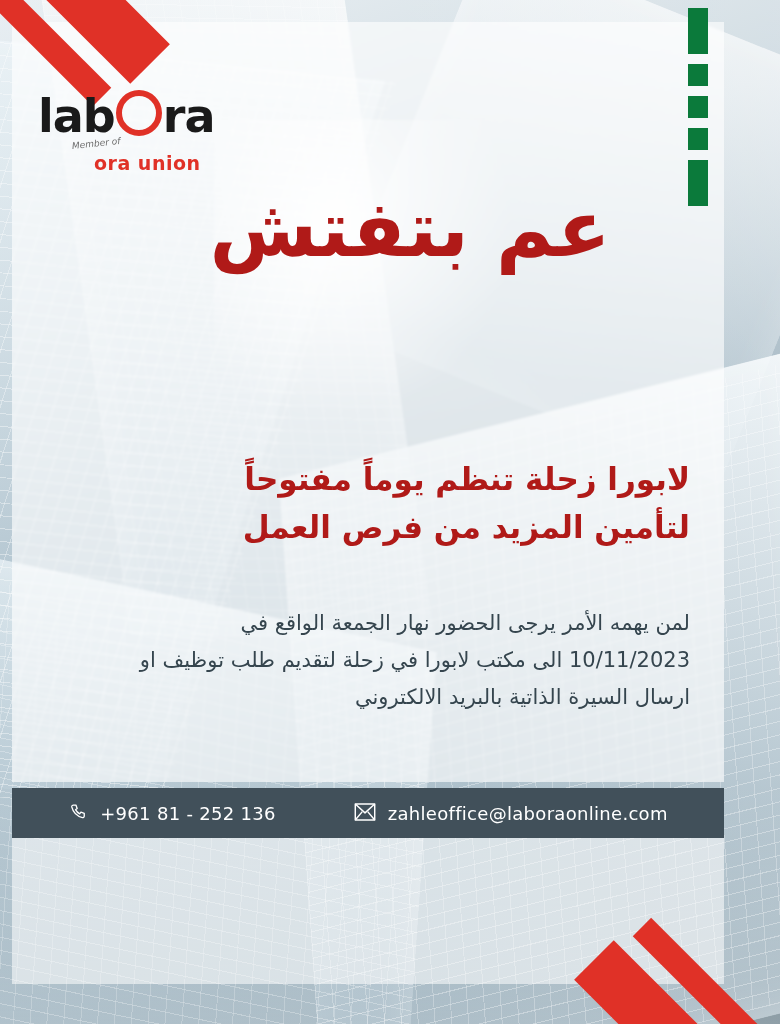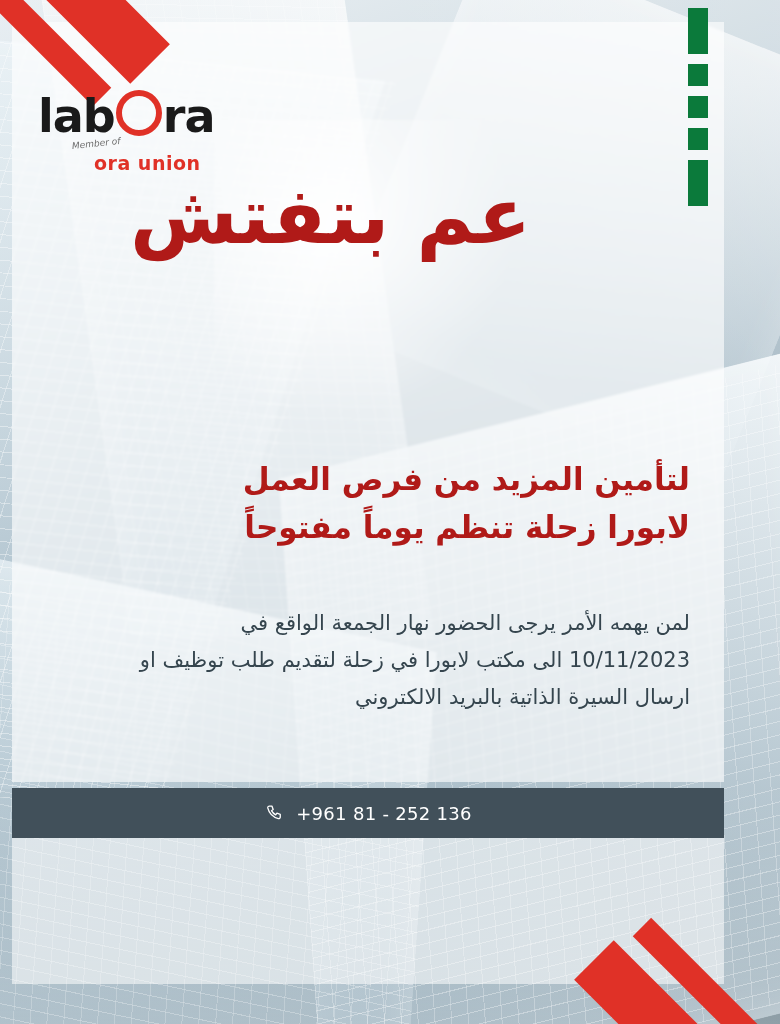--- a/index.html
+++ b/index.html
@@ -137,23 +137,23 @@
     margin-left: 56px;
     font-size: 19px;
     font-weight: 700;
     color: #e03127;
     letter-spacing: .5px;
   }
 
   
   .headline {
     position: absolute;
-    right: 90px; top: 168px;
+    right: 90px; top: 181px;
     width: 560px;
-    text-align: left;
+    text-align: center;
     z-index: 8;
     color: #b01a18;
     font-weight: 700;
     font-size: 78px;
     line-height: 1.25;
     letter-spacing: 0px;
   }
   .headline .l2 { display: block; }
 
   
@@ -189,21 +189,21 @@
     background: #41505a;
     display: flex;
     align-items: center;
     justify-content: center;
     gap: 78px;
     z-index: 9;
     direction: ltr;
   }
   .contact-item {
     display: flex;
-    align-items: flex-end;
+    align-items: flex-start;
     gap: 12px;
     color: #ffffff;
     font-size: 18px;
     letter-spacing: .3px;
   }
   .contact-item svg { display: block; }
 
   
   .bottom-fade {
     position: absolute; left: 0; bottom: 0; width: 100%; height: 240px;
@@ -251,30 +251,40 @@
     </div>
     <div class="logo-sub">Member of</div>
     <div class="logo-union">ora union</div>
   </div>
 
   <div class="headline">
     <span class="l1">عم بتفتش</span>
   </div>
 
   <div class="subhead">
+    <div>لابورا زحلة تنظم يوماً مفتوحاً</div>
     <div>لتأمين المزيد من فرص العمل</div>
-    <div>لابورا زحلة تنظم يوماً مفتوحاً</div>
   </div>
 
   <div class="body-text">لمن يهمه الأمر يرجى الحضور نهار  الجمعة الواقع في 10/11/2023 الى مكتب لابورا في زحلة لتقديم طلب توظيف او ارسال  السيرة الذاتية بالبريد الالكتروني</div>
 
   <div class="contact-bar">
     <div class="contact-item">
       <span>
         <svg width="20" height="20" viewBox="0 0 24 24" fill="none" stroke="#ffffff" stroke-width="1.6" stroke-linecap="round" stroke-linejoin="round">
           <path d="M6.5 2.5h3l1.5 4-2 1.5a12 12 0 0 0 5 5l1.5-2 4 1.5v3a2 2 0 0 1-2.2 2A17.5 17.5 0 0 1 4.5 4.7 2 2 0 0 1 6.5 2.5z"></path>
         </svg>
       </span>
       <span>+961 81 - 252 136</span>
     </div>
+    <div class="contact-item">
+      <span>
+        <svg width="22" height="18" viewBox="0 0 24 20" fill="none" stroke="#ffffff" stroke-width="1.6" stroke-linejoin="round">
+          <rect x="1.2" y="1.2" width="21.6" height="17.6"></rect>
+          <path d="M1.2 1.2 12 11 22.8 1.2"></path>
+          <path d="M1.2 18.8 9 9.6M22.8 18.8 15 9.6"></path>
+        </svg>
+      </span>
+      <span>zahleoffice@laboraonline.com</span>
+    </div>
   </div>
 
 </div>
 
 </body></html>

